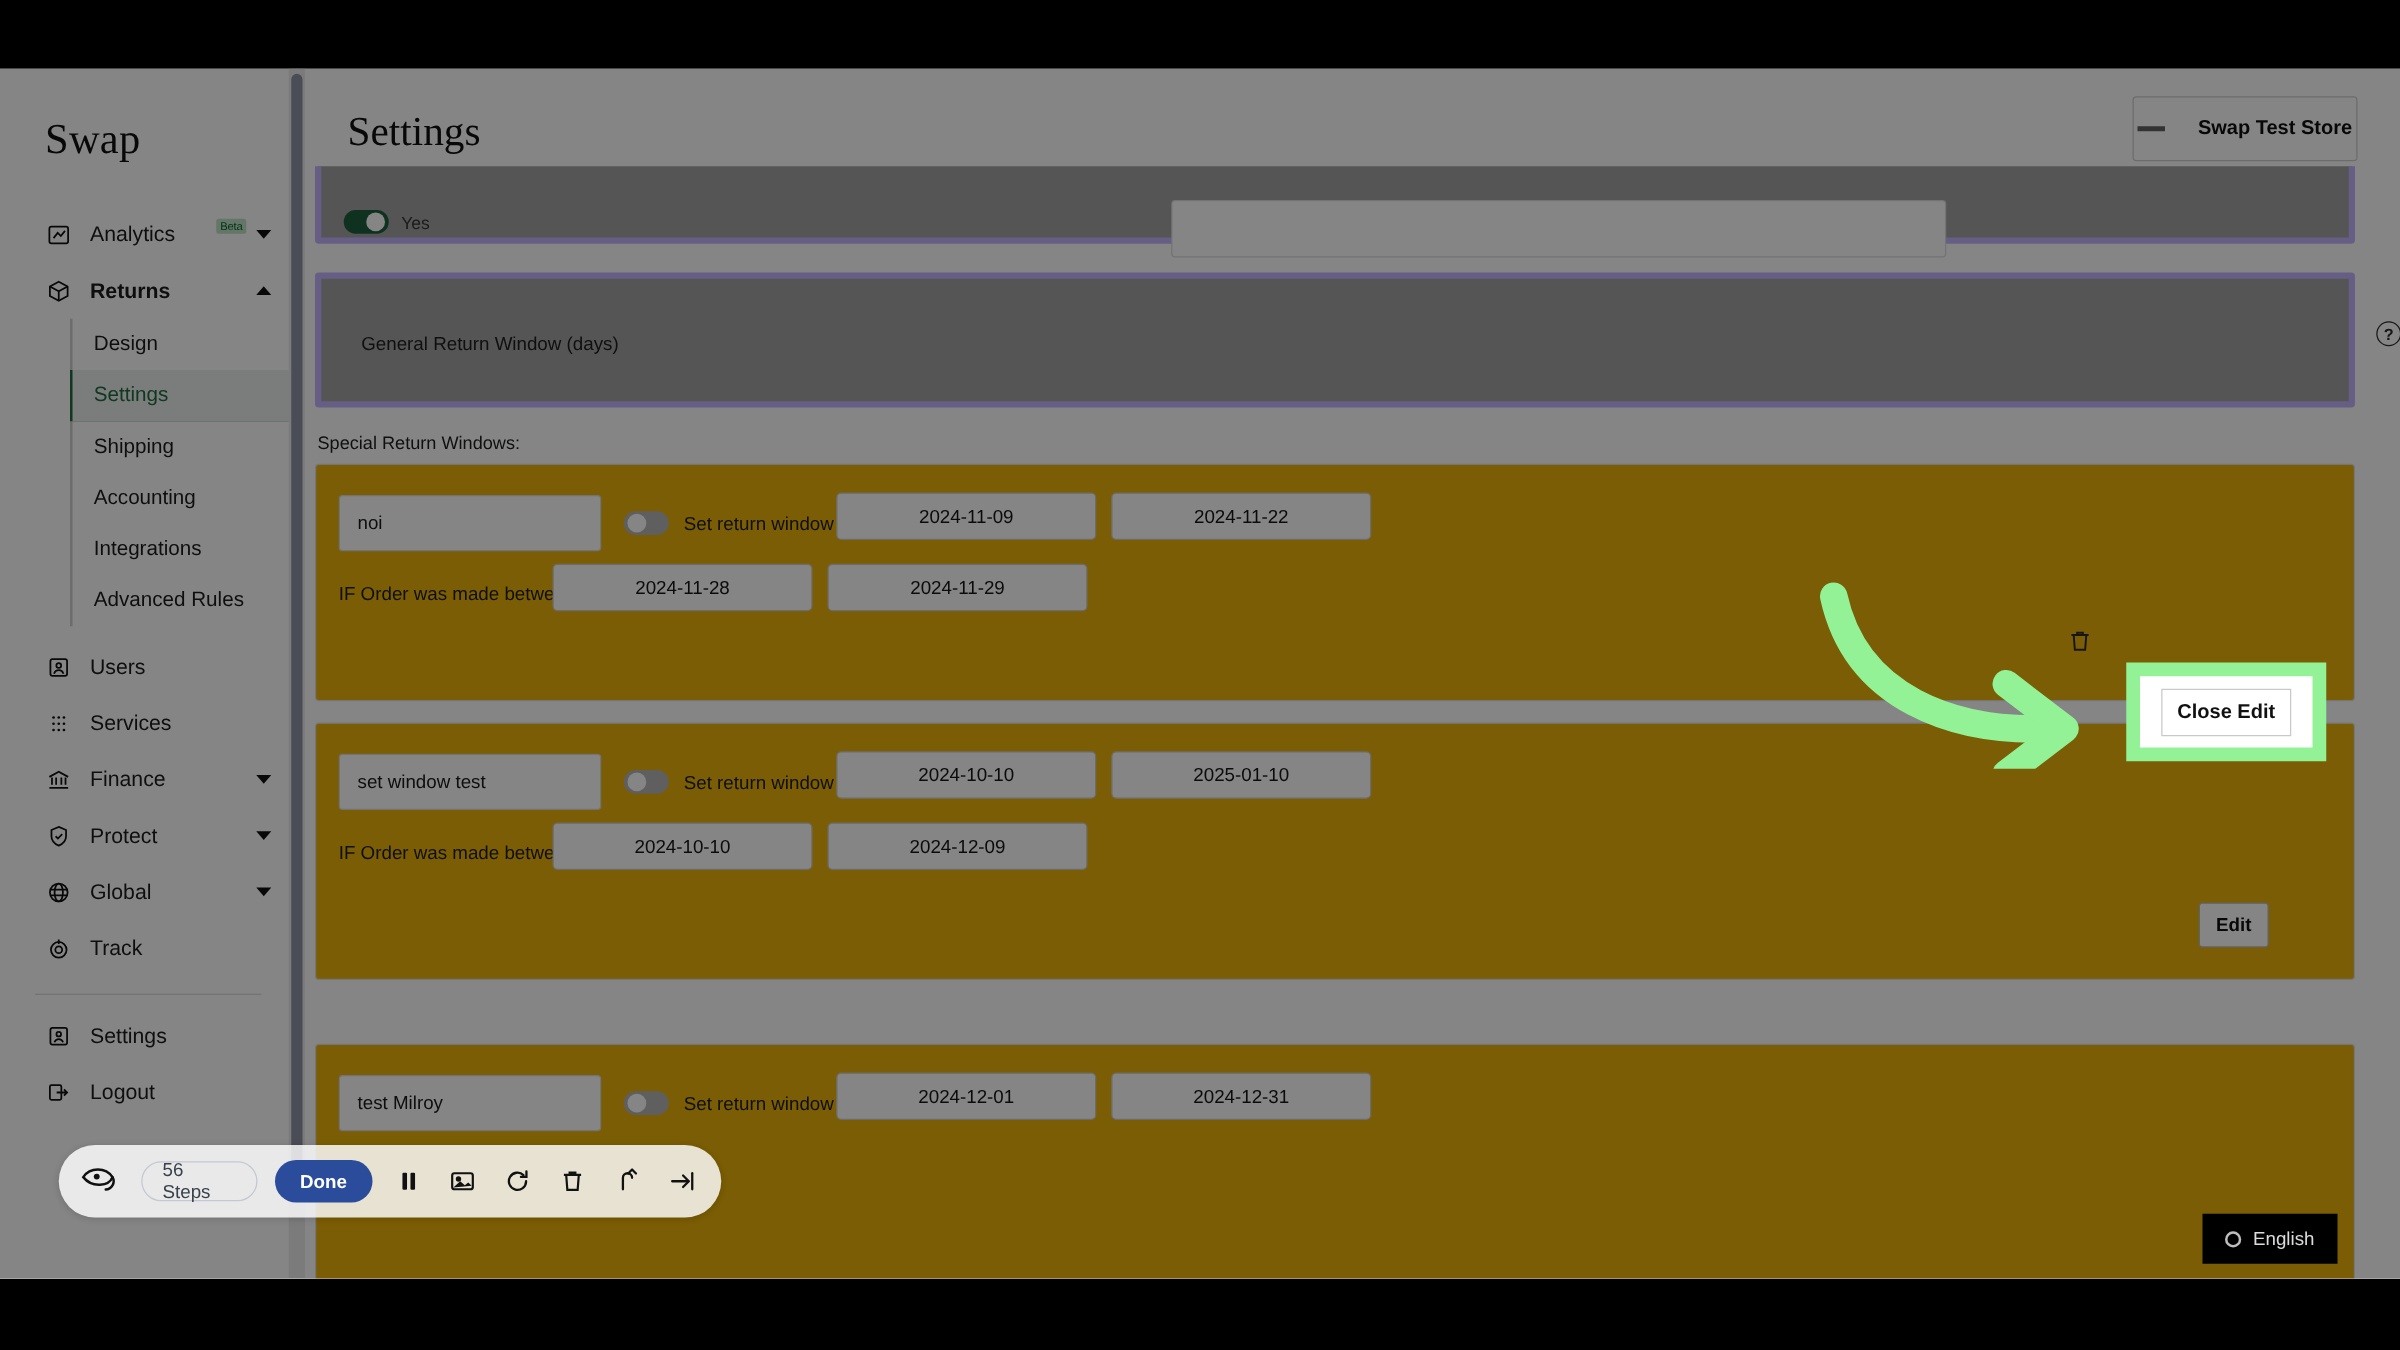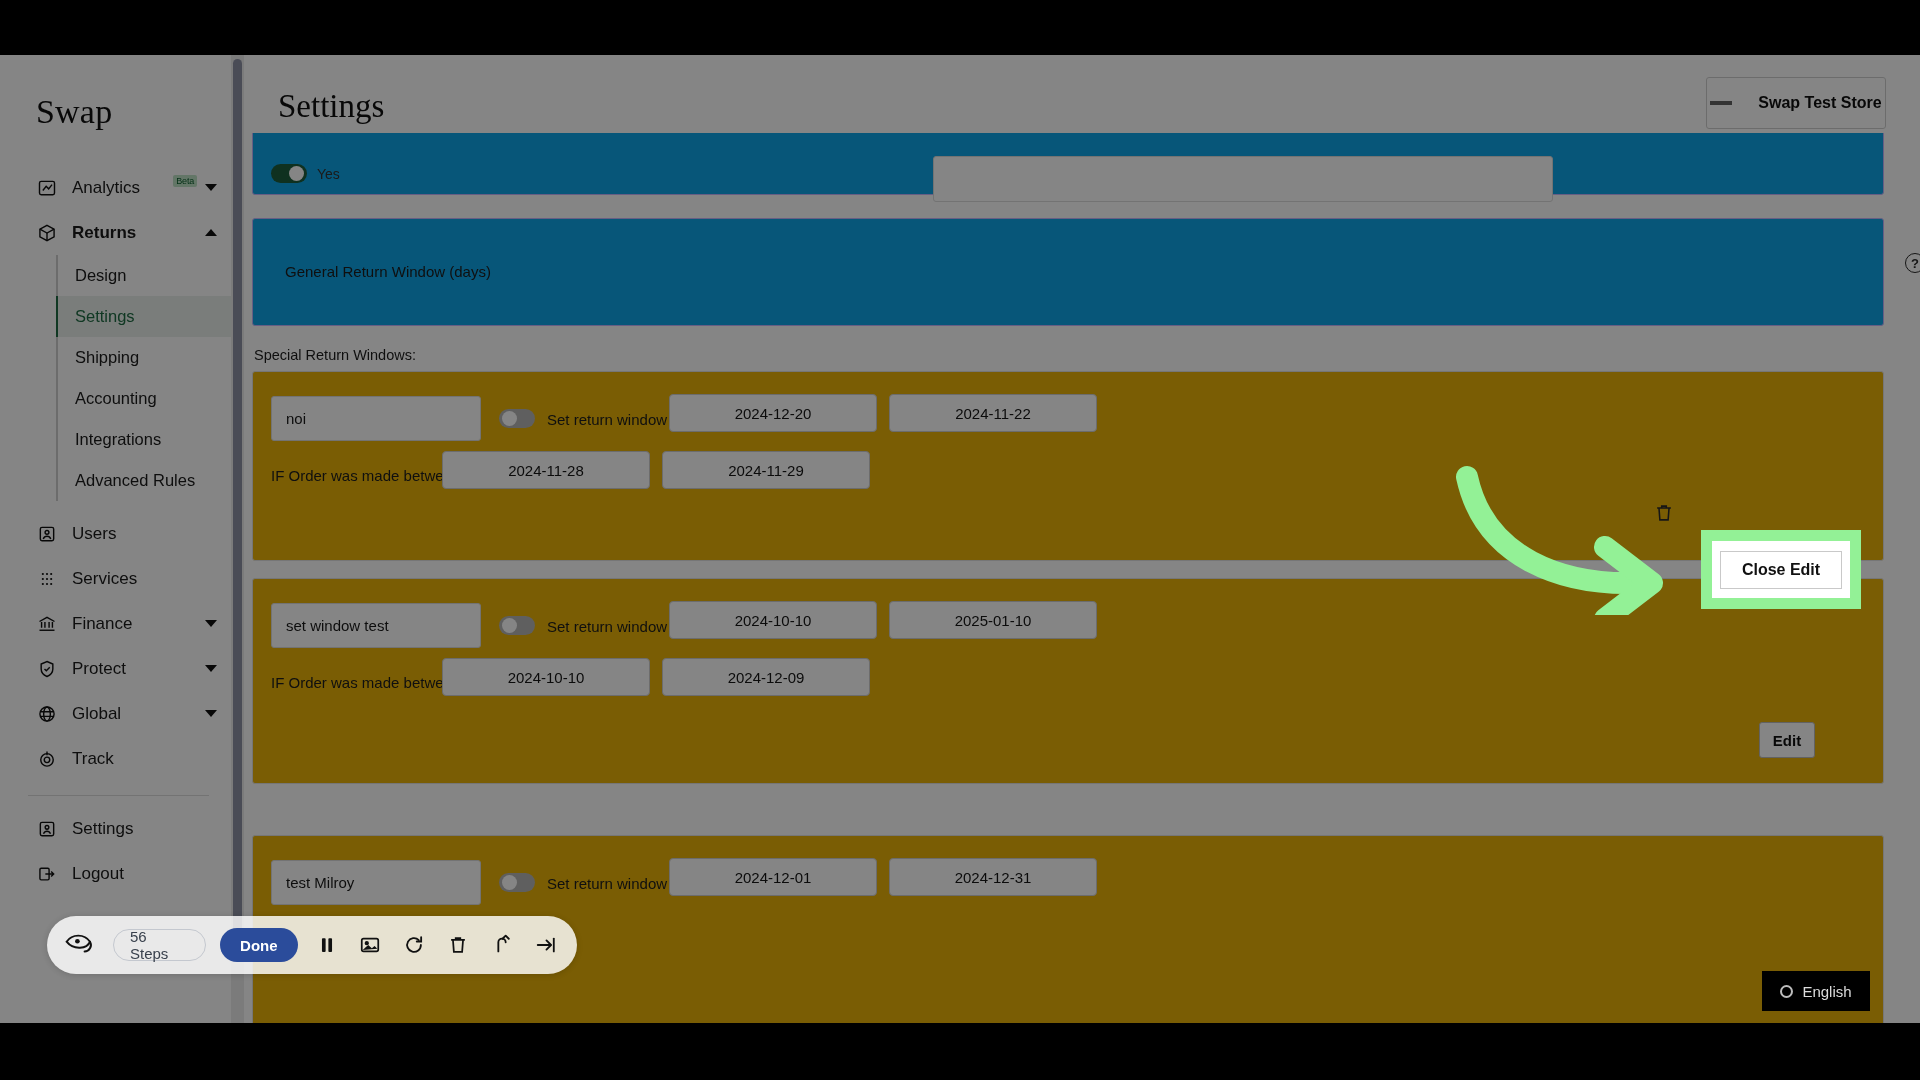--- a/index.html
+++ b/index.html
@@ -150,23 +150,23 @@
   #scroll {
     position: absolute;
     left: 0; top: 78px;
     width: 1682px; height: 890px;
     overflow: hidden;
   }
   .panel {
     position: absolute;
     left: 14px;
     width: 1632px;
-    border: 1px solid #c4b5fd;
+    border: 5px solid #c4b5fd;
     border-radius: 3px;
-    background: #0ea5e9;
+    background: #a3a3a3;
   }
 
   
   #panel-top {
     top: -62px;
     height: 124px;
   }
   .row-flex { display: flex; align-items: center; }
   .toggle {
     width: 36px; height: 19px;
@@ -293,21 +293,21 @@
     width: 160px; height: 79px;
     background: #93f196;
     padding: 11px;
   }
   #hl-inner {
     width: 100%; height: 100%;
     background: #fff;
     display: flex; align-items: center; justify-content: center;
   }
   #hl-btn {
-    width: 122px; height: 38px;
+    width: 104px; height: 38px;
     border: 1px solid #c9c9c9;
     background: #fff;
     display: flex; align-items: center; justify-content: center;
     font-size: 16px; font-weight: 700; color: #111;
     pointer-events: auto;
     cursor: pointer;
   }
   #arrow { position: absolute; left: 1455px; top: 410px; }
 
   
@@ -552,21 +552,21 @@
         </div>
 
         <div class="srw-heading">Special Return Windows:</div>
 
         <div class="srw-card" style="top:238px; height:190px;">
           <div class="input-box srw-name">noi</div>
           <div class="toggle off srw-toggle">
               <span class="knob"></span>
             </div>
           <div class="srw-setlabel">Set return window to:</div>
-          <div class="date-btn d1">2024-12-20</div>
+          <div class="date-btn d1">2024-11-09</div>
           <div class="date-btn d2">2024-11-22</div>
           <div class="iforder-label">IF Order was made between</div>
           <div class="date-btn d3">2024-11-28</div>
           <div class="date-btn d4">2024-11-29</div>
           <div class="trash-btn" style="left:1400px; top:130px;">
             <svg viewBox="0 0 24 24" fill="none" stroke="#2b2b2b" stroke-width="1.7">
               <path d="M4.5 6.5h15M9.5 6.5V4.5h5v2M6.5 6.5l1 13h9l1-13"></path>
             </svg>
           </div>
         </div>

